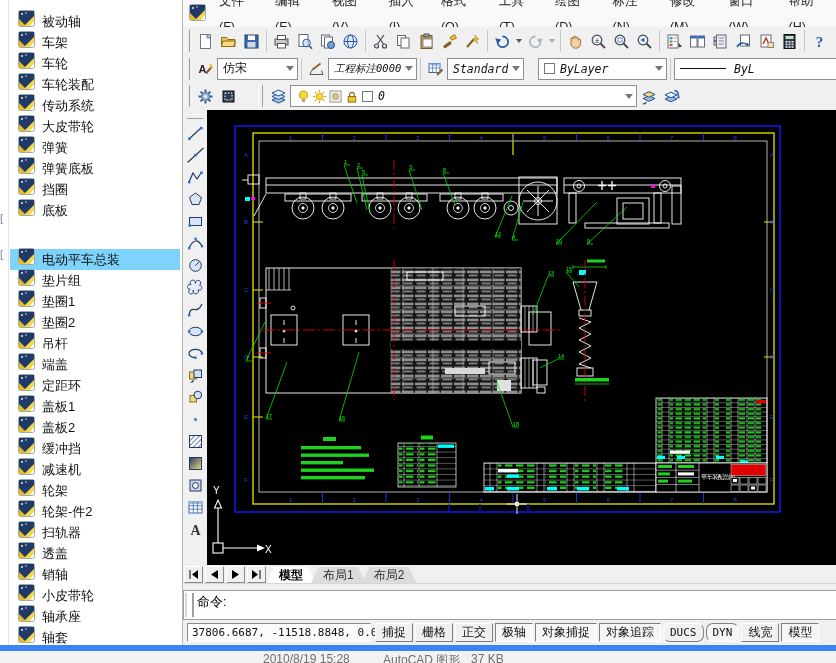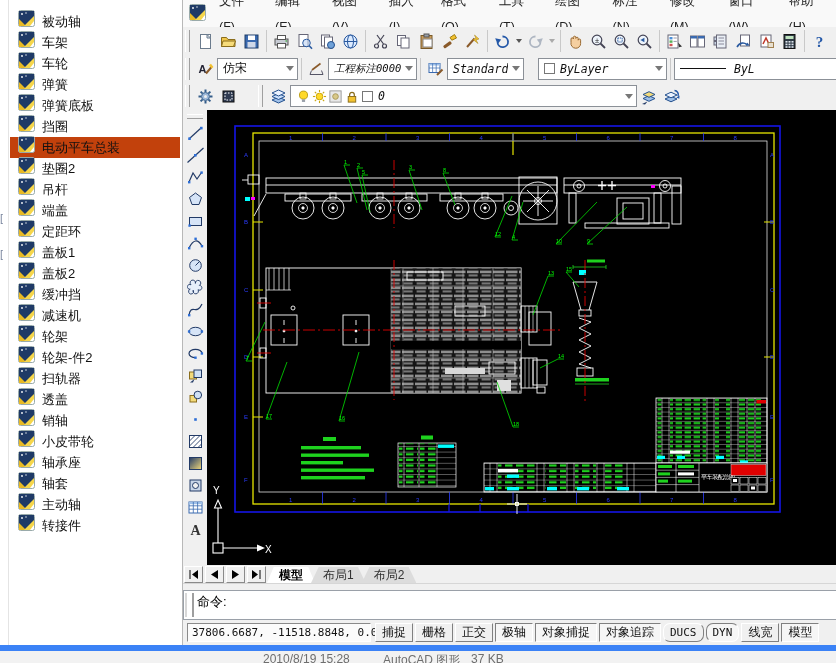--- a/index.html
+++ b/index.html
@@ -4,21 +4,21 @@
 <style>
   html,body{margin:0;padding:0;background:#fff;}
   body{width:836px;height:663px;position:relative;overflow:hidden;
        font-family:"Liberation Sans",sans-serif;font-size:12px;color:#111;}
   
   .explorer{position:absolute;left:0;top:0;width:182px;height:663px;background:#fff;}
   .explorer .vline{position:absolute;left:8px;top:0;width:1px;height:645px;background:#e4e4e4;}
   .file-list{position:absolute;left:10px;top:11px;width:170px;}
   .file-row{height:21px;line-height:21px;display:flex;align-items:center;padding-left:8px;
             white-space:nowrap;font-size:13px;cursor:default;}
-  .file-row.sel{background:#c2410c;}
+  .file-row.sel{background:#7dd3fc;margin-top:28px;}
   .file-row svg{margin-right:7px;flex:none;}
   .edge-mark{position:absolute;left:0;color:#7c88a0;font-size:11px;}
   .explorer-status{position:absolute;left:0;top:645px;width:836px;height:18px;background:#f2f2f2;
                    border-top:6px solid #3b82f6;color:#6e6e6e;font-size:12px;}
   .explorer-status span{position:absolute;top:1px;}
   
   .acad{position:absolute;left:182px;top:0;width:654px;height:645px;background:#f0f0f0;
         border-left:1px solid #b8b8b8;}
   .menubar{position:absolute;left:0;top:0;width:654px;height:27px;background:#f9f9f9;
            border-bottom:1px solid #e2e2e2;display:flex;align-items:center;}
@@ -118,20 +118,53 @@
       </div>
       <div class="file-row">
         <span><svg width="17" height="17" viewBox="0 0 17 17">
             <rect x="0.5" y="0.5" width="16" height="16" rx="2" fill="#fff" stroke="#9aa"></rect>
             <path d="M1 1 h15 v8 L8 16 H1 Z" fill="#1f3a66"></path>
             <path d="M1 16 L1 9 L8 16 Z" fill="#e8b923"></path>
             <path d="M16 6 L6 16 H12 L16 11 Z" fill="#f6d64a"></path>
             <circle cx="4" cy="4" r="0.9" fill="#fff"></circle>
             <circle cx="8" cy="3" r="0.7" fill="#fff"></circle>
           </svg></span>
+        <span>车轮装配</span>
+      </div>
+      <div class="file-row">
+        <span><svg width="17" height="17" viewBox="0 0 17 17">
+            <rect x="0.5" y="0.5" width="16" height="16" rx="2" fill="#fff" stroke="#9aa"></rect>
+            <path d="M1 1 h15 v8 L8 16 H1 Z" fill="#1f3a66"></path>
+            <path d="M1 16 L1 9 L8 16 Z" fill="#e8b923"></path>
+            <path d="M16 6 L6 16 H12 L16 11 Z" fill="#f6d64a"></path>
+            <circle cx="4" cy="4" r="0.9" fill="#fff"></circle>
+            <circle cx="8" cy="3" r="0.7" fill="#fff"></circle>
+          </svg></span>
+        <span>传动系统</span>
+      </div>
+      <div class="file-row">
+        <span><svg width="17" height="17" viewBox="0 0 17 17">
+            <rect x="0.5" y="0.5" width="16" height="16" rx="2" fill="#fff" stroke="#9aa"></rect>
+            <path d="M1 1 h15 v8 L8 16 H1 Z" fill="#1f3a66"></path>
+            <path d="M1 16 L1 9 L8 16 Z" fill="#e8b923"></path>
+            <path d="M16 6 L6 16 H12 L16 11 Z" fill="#f6d64a"></path>
+            <circle cx="4" cy="4" r="0.9" fill="#fff"></circle>
+            <circle cx="8" cy="3" r="0.7" fill="#fff"></circle>
+          </svg></span>
+        <span>大皮带轮</span>
+      </div>
+      <div class="file-row">
+        <span><svg width="17" height="17" viewBox="0 0 17 17">
+            <rect x="0.5" y="0.5" width="16" height="16" rx="2" fill="#fff" stroke="#9aa"></rect>
+            <path d="M1 1 h15 v8 L8 16 H1 Z" fill="#1f3a66"></path>
+            <path d="M1 16 L1 9 L8 16 Z" fill="#e8b923"></path>
+            <path d="M16 6 L6 16 H12 L16 11 Z" fill="#f6d64a"></path>
+            <circle cx="4" cy="4" r="0.9" fill="#fff"></circle>
+            <circle cx="8" cy="3" r="0.7" fill="#fff"></circle>
+          </svg></span>
         <span>弹簧</span>
       </div>
       <div class="file-row">
         <span><svg width="17" height="17" viewBox="0 0 17 17">
             <rect x="0.5" y="0.5" width="16" height="16" rx="2" fill="#fff" stroke="#9aa"></rect>
             <path d="M1 1 h15 v8 L8 16 H1 Z" fill="#1f3a66"></path>
             <path d="M1 16 L1 9 L8 16 Z" fill="#e8b923"></path>
             <path d="M16 6 L6 16 H12 L16 11 Z" fill="#f6d64a"></path>
             <circle cx="4" cy="4" r="0.9" fill="#fff"></circle>
             <circle cx="8" cy="3" r="0.7" fill="#fff"></circle>
@@ -142,30 +175,63 @@
         <span><svg width="17" height="17" viewBox="0 0 17 17">
             <rect x="0.5" y="0.5" width="16" height="16" rx="2" fill="#fff" stroke="#9aa"></rect>
             <path d="M1 1 h15 v8 L8 16 H1 Z" fill="#1f3a66"></path>
             <path d="M1 16 L1 9 L8 16 Z" fill="#e8b923"></path>
             <path d="M16 6 L6 16 H12 L16 11 Z" fill="#f6d64a"></path>
             <circle cx="4" cy="4" r="0.9" fill="#fff"></circle>
             <circle cx="8" cy="3" r="0.7" fill="#fff"></circle>
           </svg></span>
         <span>挡圈</span>
       </div>
+      <div class="file-row">
+        <span><svg width="17" height="17" viewBox="0 0 17 17">
+            <rect x="0.5" y="0.5" width="16" height="16" rx="2" fill="#fff" stroke="#9aa"></rect>
+            <path d="M1 1 h15 v8 L8 16 H1 Z" fill="#1f3a66"></path>
+            <path d="M1 16 L1 9 L8 16 Z" fill="#e8b923"></path>
+            <path d="M16 6 L6 16 H12 L16 11 Z" fill="#f6d64a"></path>
+            <circle cx="4" cy="4" r="0.9" fill="#fff"></circle>
+            <circle cx="8" cy="3" r="0.7" fill="#fff"></circle>
+          </svg></span>
+        <span>底板</span>
+      </div>
       <div class="file-row sel">
         <span><svg width="17" height="17" viewBox="0 0 17 17">
             <rect x="0.5" y="0.5" width="16" height="16" rx="2" fill="#fff" stroke="#9aa"></rect>
             <path d="M1 1 h15 v8 L8 16 H1 Z" fill="#1f3a66"></path>
             <path d="M1 16 L1 9 L8 16 Z" fill="#e8b923"></path>
             <path d="M16 6 L6 16 H12 L16 11 Z" fill="#f6d64a"></path>
             <circle cx="4" cy="4" r="0.9" fill="#fff"></circle>
             <circle cx="8" cy="3" r="0.7" fill="#fff"></circle>
           </svg></span>
         <span>电动平车总装</span>
+      </div>
+      <div class="file-row">
+        <span><svg width="17" height="17" viewBox="0 0 17 17">
+            <rect x="0.5" y="0.5" width="16" height="16" rx="2" fill="#fff" stroke="#9aa"></rect>
+            <path d="M1 1 h15 v8 L8 16 H1 Z" fill="#1f3a66"></path>
+            <path d="M1 16 L1 9 L8 16 Z" fill="#e8b923"></path>
+            <path d="M16 6 L6 16 H12 L16 11 Z" fill="#f6d64a"></path>
+            <circle cx="4" cy="4" r="0.9" fill="#fff"></circle>
+            <circle cx="8" cy="3" r="0.7" fill="#fff"></circle>
+          </svg></span>
+        <span>垫片组</span>
+      </div>
+      <div class="file-row">
+        <span><svg width="17" height="17" viewBox="0 0 17 17">
+            <rect x="0.5" y="0.5" width="16" height="16" rx="2" fill="#fff" stroke="#9aa"></rect>
+            <path d="M1 1 h15 v8 L8 16 H1 Z" fill="#1f3a66"></path>
+            <path d="M1 16 L1 9 L8 16 Z" fill="#e8b923"></path>
+            <path d="M16 6 L6 16 H12 L16 11 Z" fill="#f6d64a"></path>
+            <circle cx="4" cy="4" r="0.9" fill="#fff"></circle>
+            <circle cx="8" cy="3" r="0.7" fill="#fff"></circle>
+          </svg></span>
+        <span>垫圈1</span>
       </div>
       <div class="file-row">
         <span><svg width="17" height="17" viewBox="0 0 17 17">
             <rect x="0.5" y="0.5" width="16" height="16" rx="2" fill="#fff" stroke="#9aa"></rect>
             <path d="M1 1 h15 v8 L8 16 H1 Z" fill="#1f3a66"></path>
             <path d="M1 16 L1 9 L8 16 Z" fill="#e8b923"></path>
             <path d="M16 6 L6 16 H12 L16 11 Z" fill="#f6d64a"></path>
             <circle cx="4" cy="4" r="0.9" fill="#fff"></circle>
             <circle cx="8" cy="3" r="0.7" fill="#fff"></circle>
           </svg></span>

